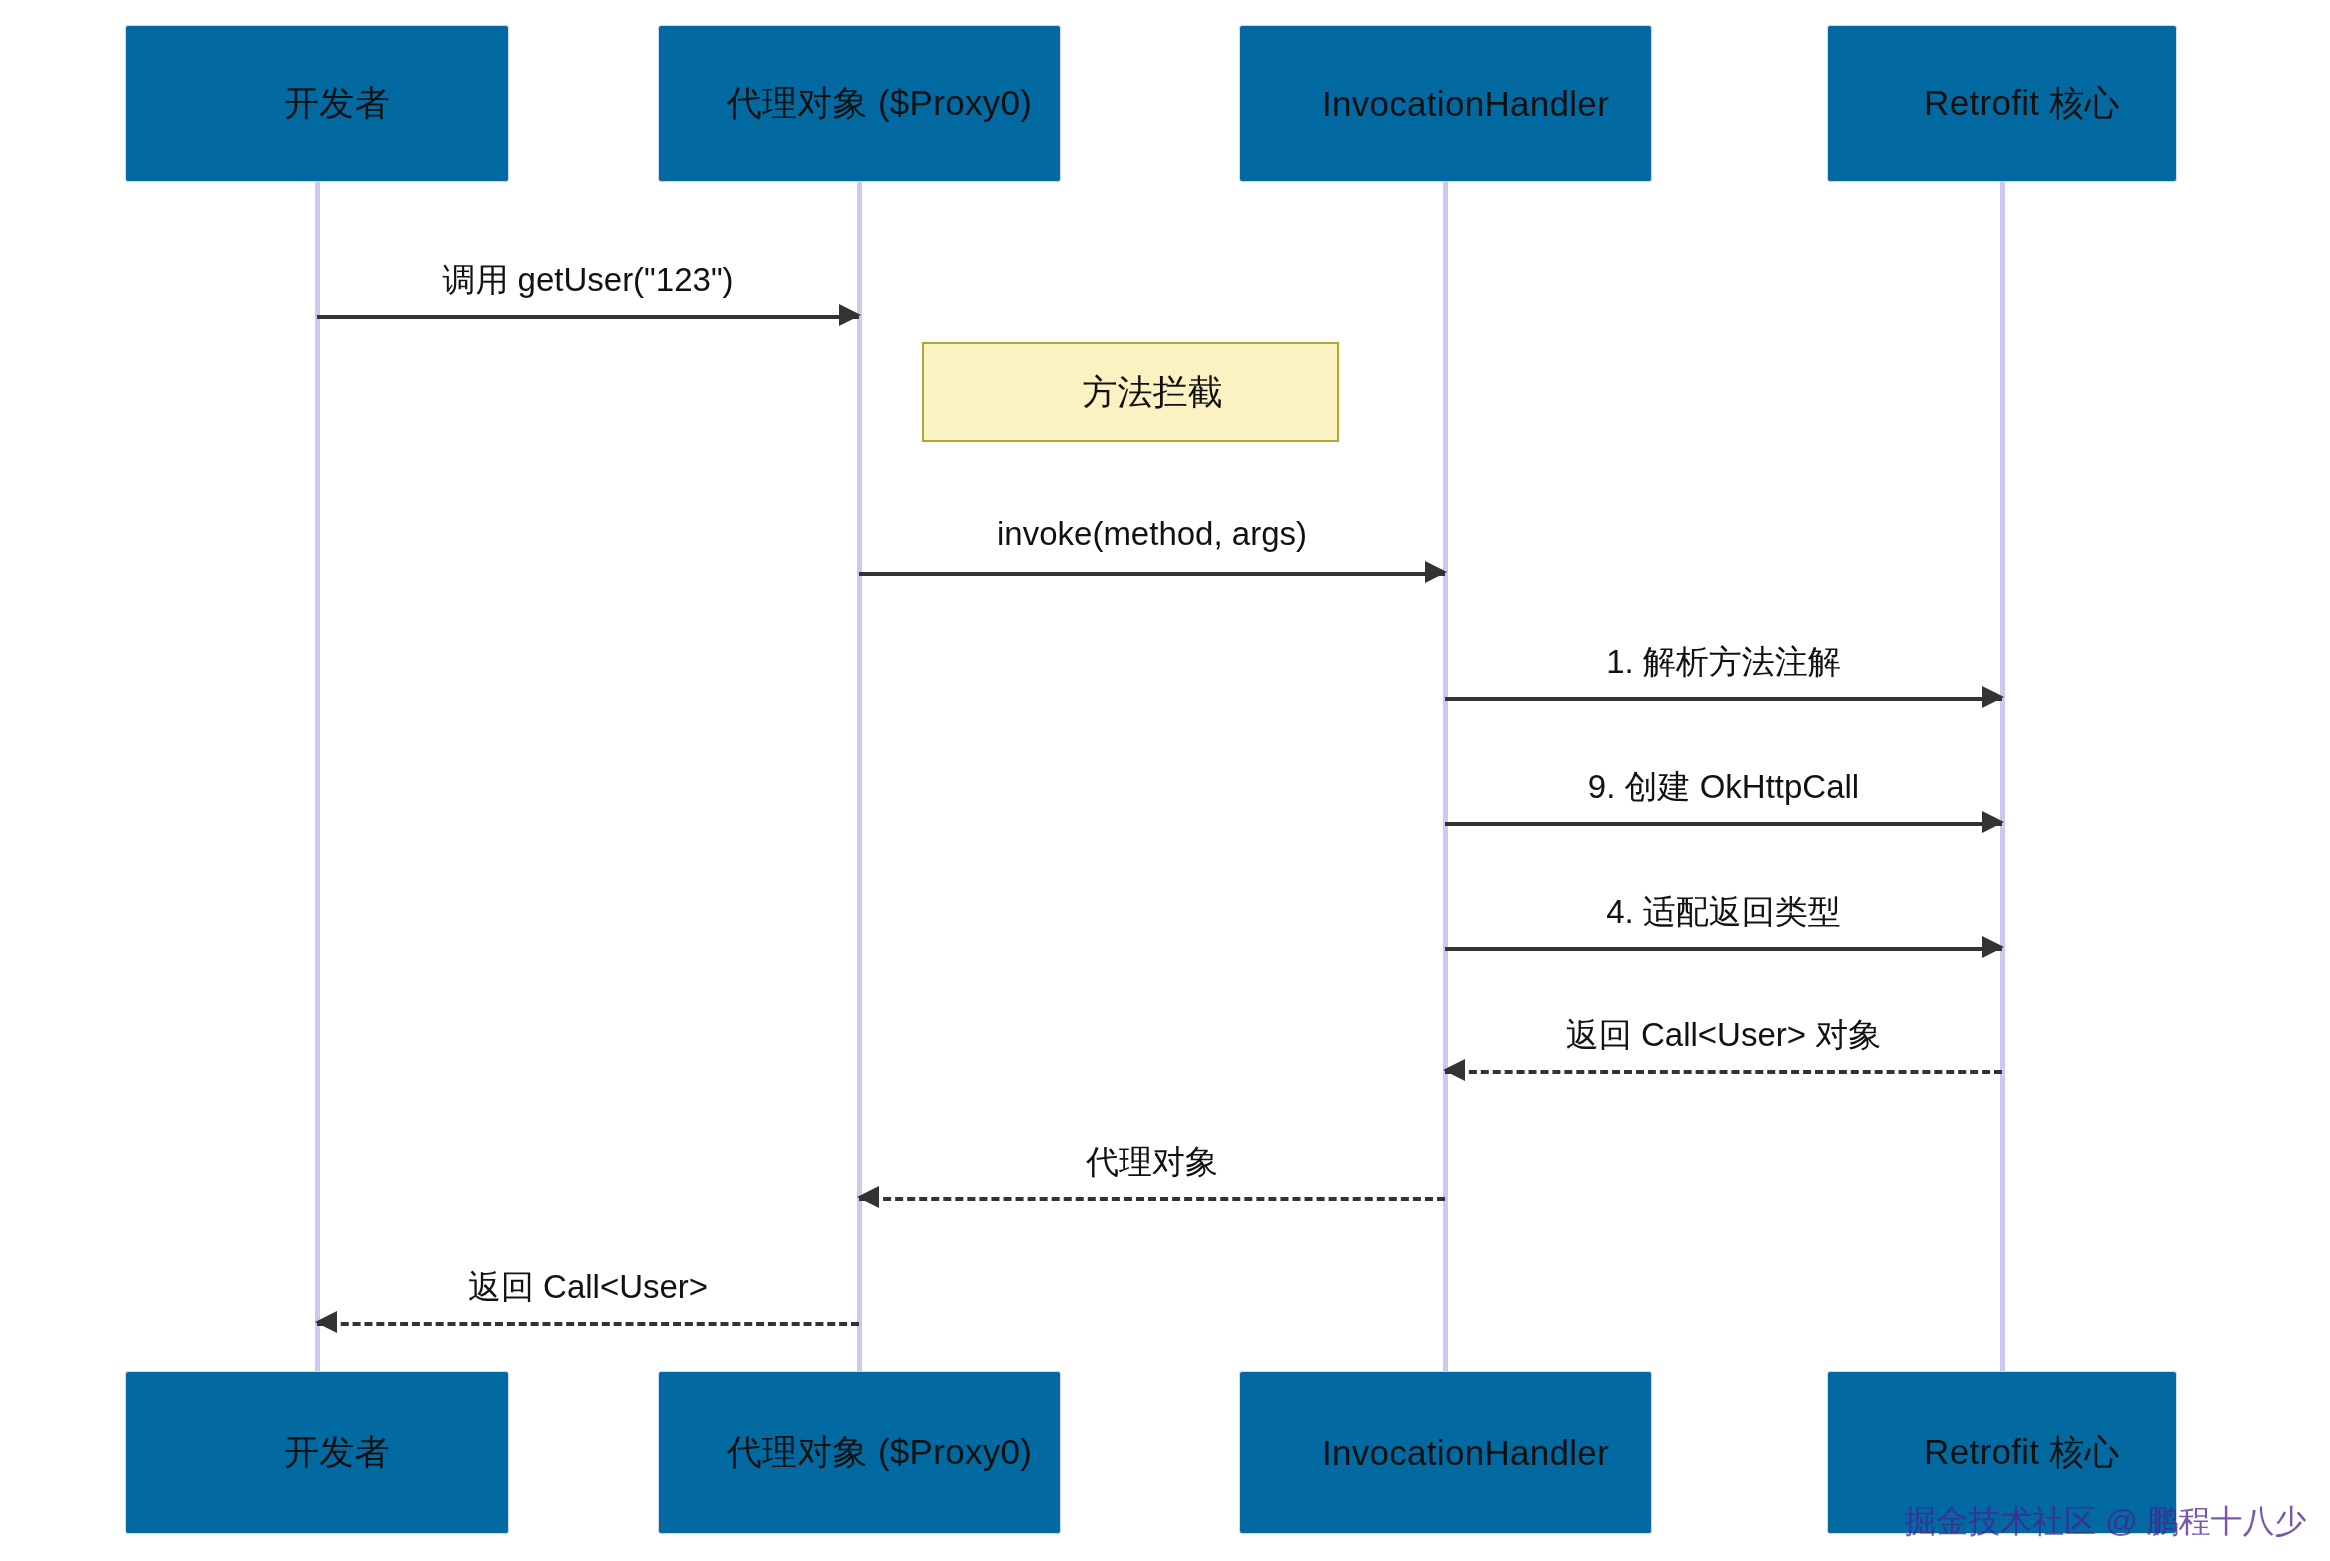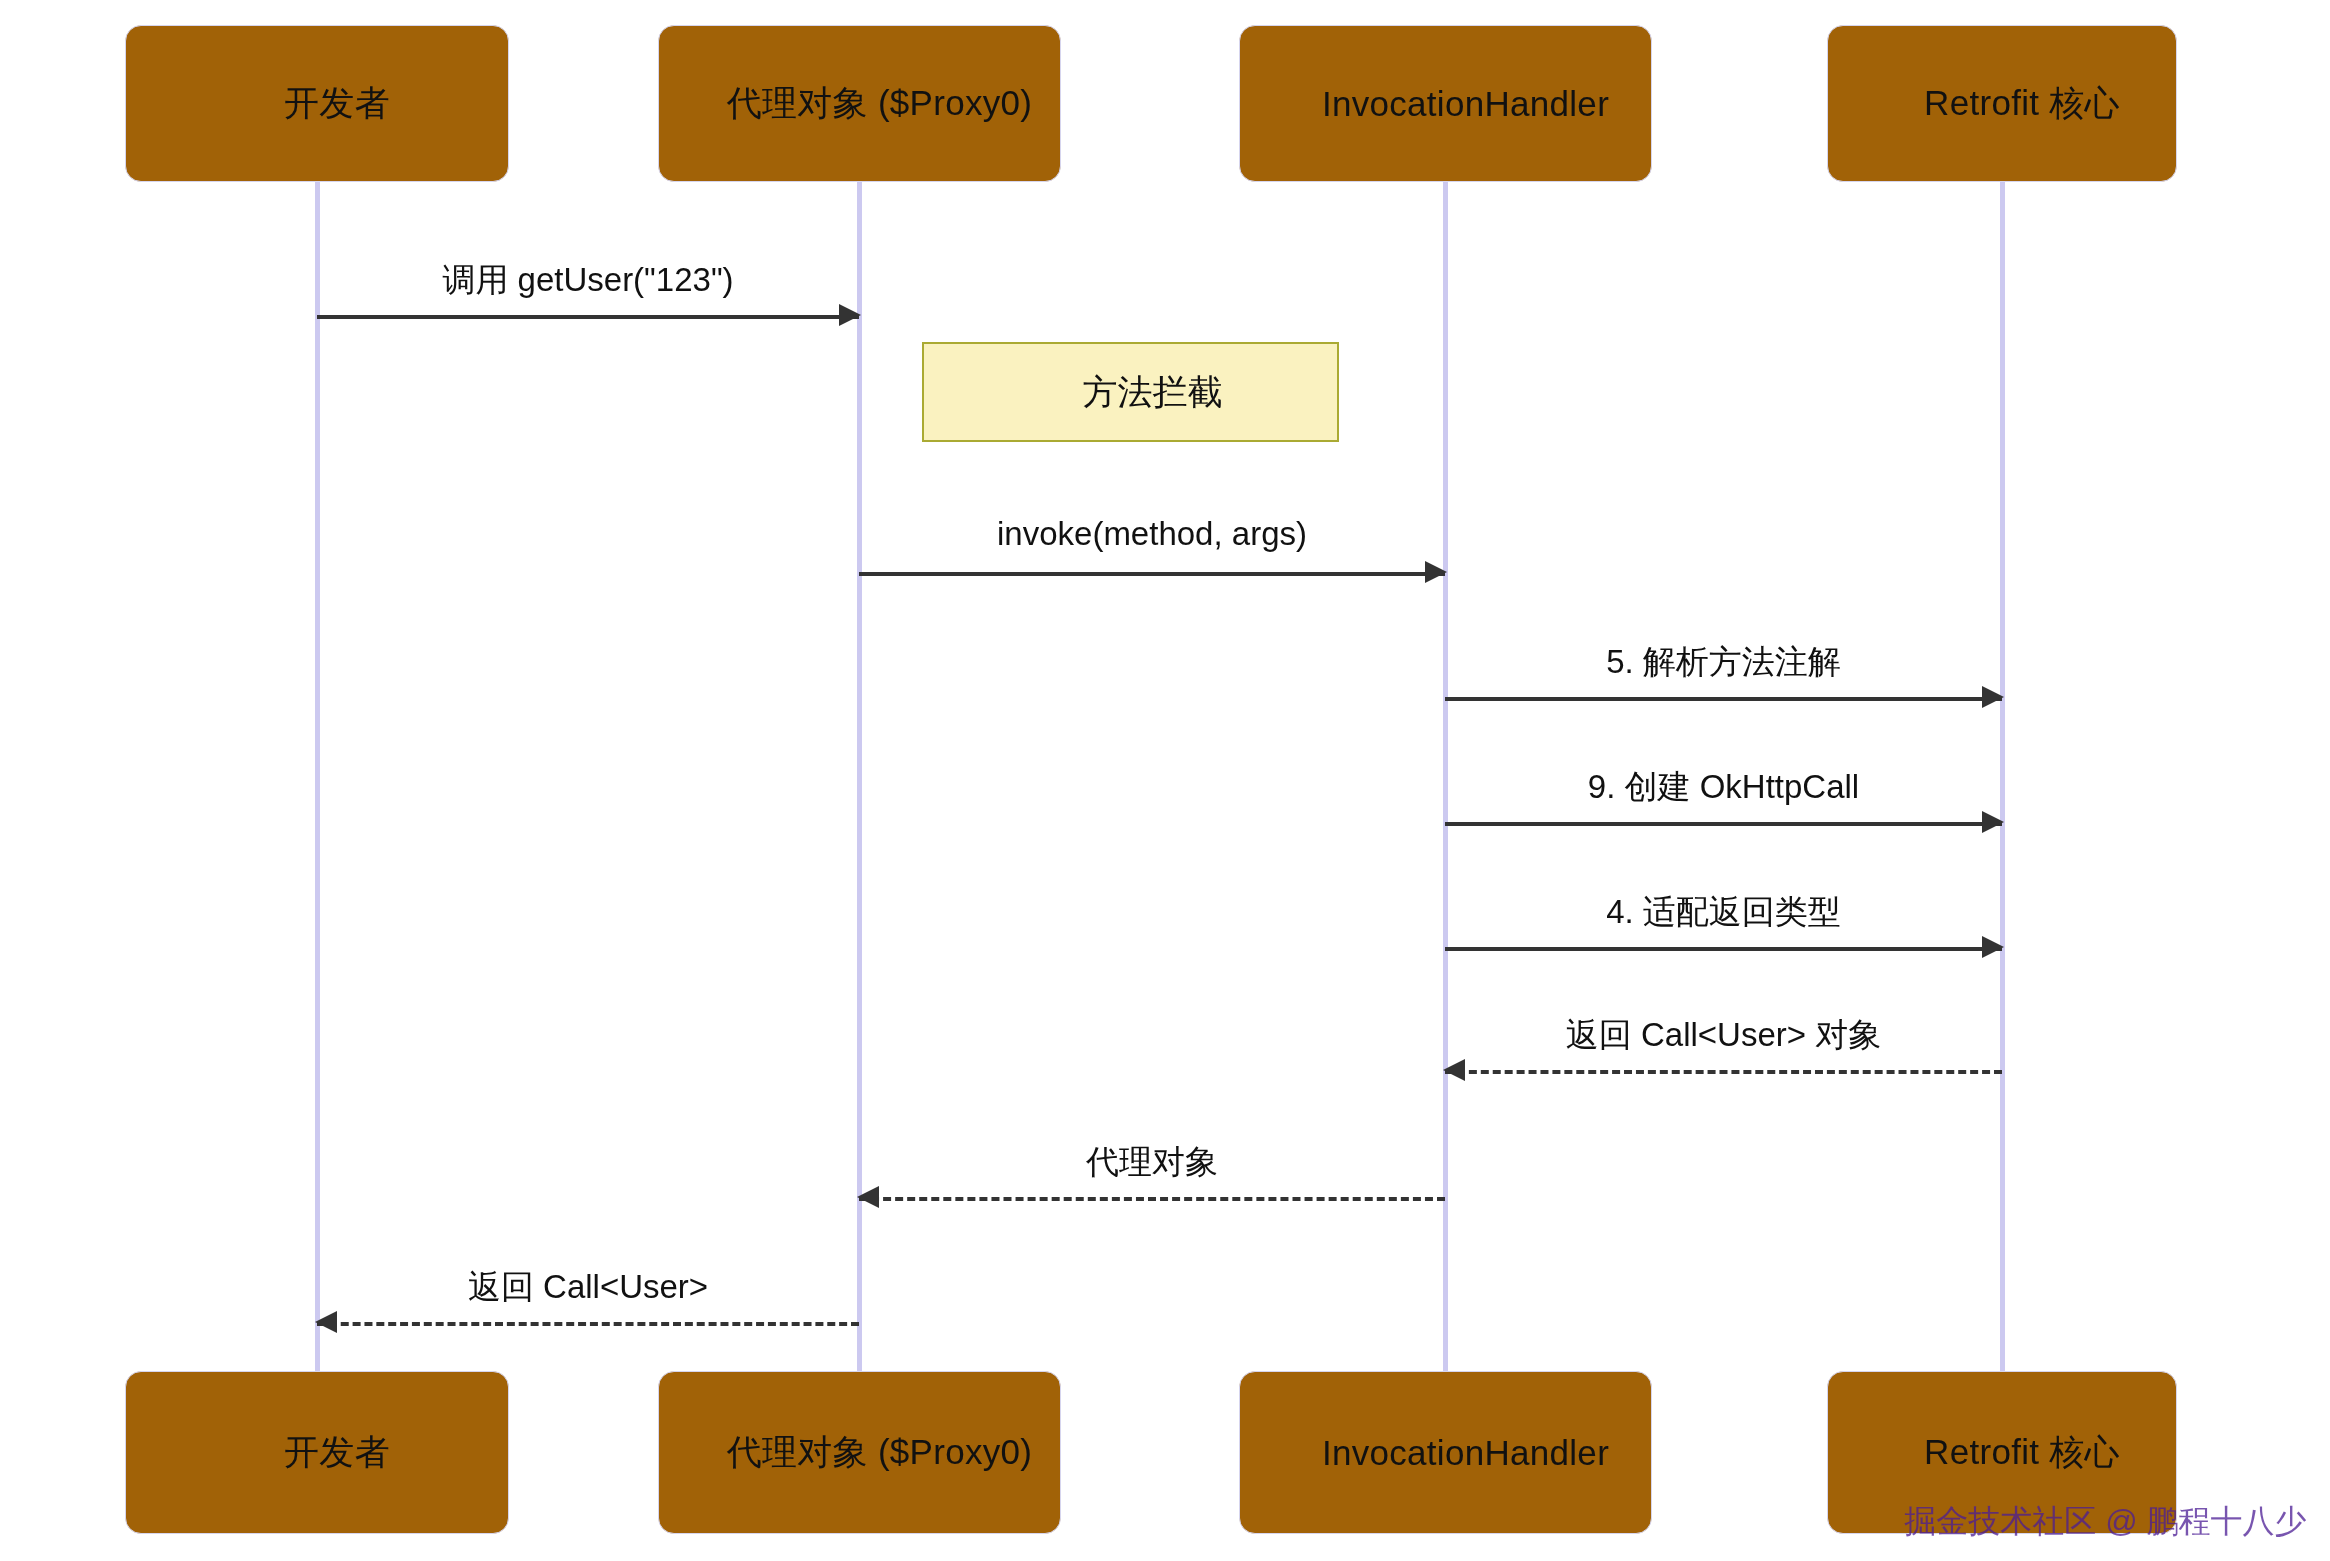--- a/index.html
+++ b/index.html
@@ -7,23 +7,23 @@
     width:2330px;height:1562px;
     background:#ffffff;
     font-family:"Liberation Sans","DejaVu Sans",sans-serif;
     overflow:hidden;
   }
   #diagram{position:relative;width:2330px;height:1562px;}
 
   
   .participant{
     position:absolute;
-    background:#a16207;
+    background:#0369a1;
     border:1.7px solid #D6D5EE;
-    border-radius:16px;
+    border-radius:3px;
     display:flex;align-items:center;justify-content:center;
     box-sizing:border-box;
     padding-left:40px;
   }
   .participant .plabel{
     font-size:35px;
     color:#111111;
     letter-spacing:0.3px;
     white-space:nowrap;
   }
@@ -129,21 +129,21 @@
 
   <div class="msg right" style="left:859px;top:572px;width:586px;">
     <div class="line"></div>
     <div class="head"></div>
     <div class="mlabel">invoke(method, args)</div>
   </div>
 
   <div class="msg right" style="left:1445px;top:697px;width:557px;">
     <div class="line"></div>
     <div class="head"></div>
-    <div class="mlabel">5. 解析方法注解</div>
+    <div class="mlabel">1. 解析方法注解</div>
   </div>
 
   <div class="msg right" style="left:1445px;top:822px;width:557px;">
     <div class="line"></div>
     <div class="head"></div>
     <div class="mlabel">9. 创建 OkHttpCall</div>
   </div>
 
   <div class="msg right" style="left:1445px;top:947px;width:557px;">
     <div class="line"></div>

